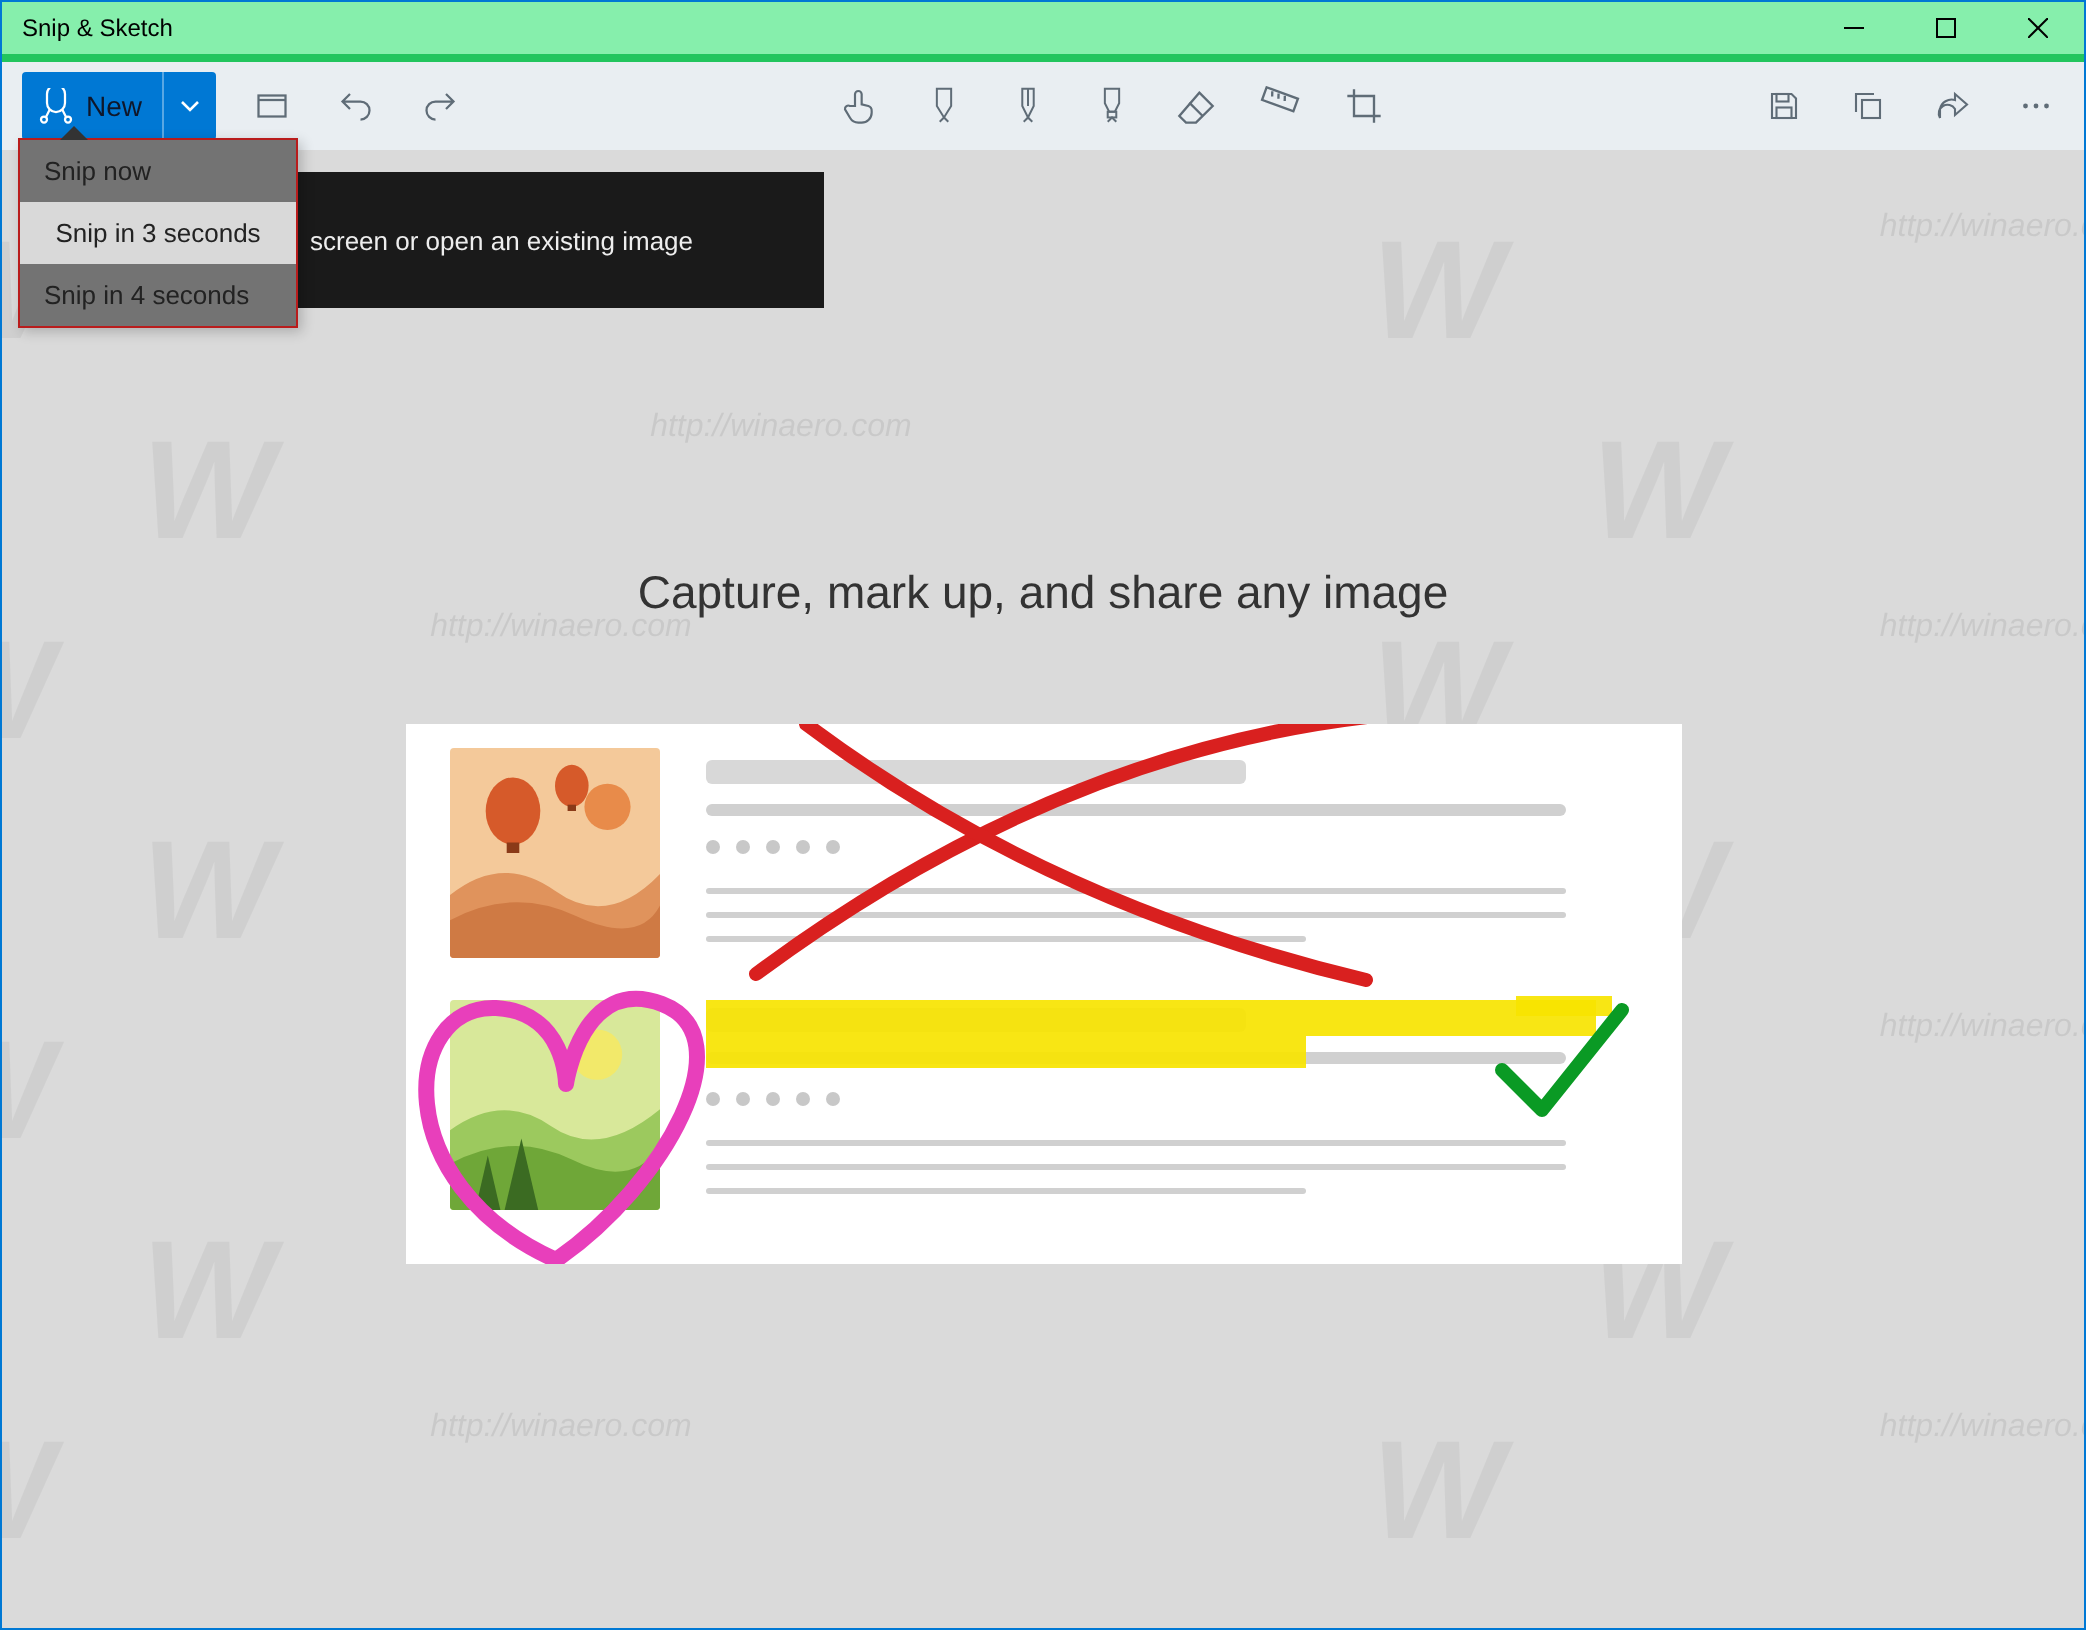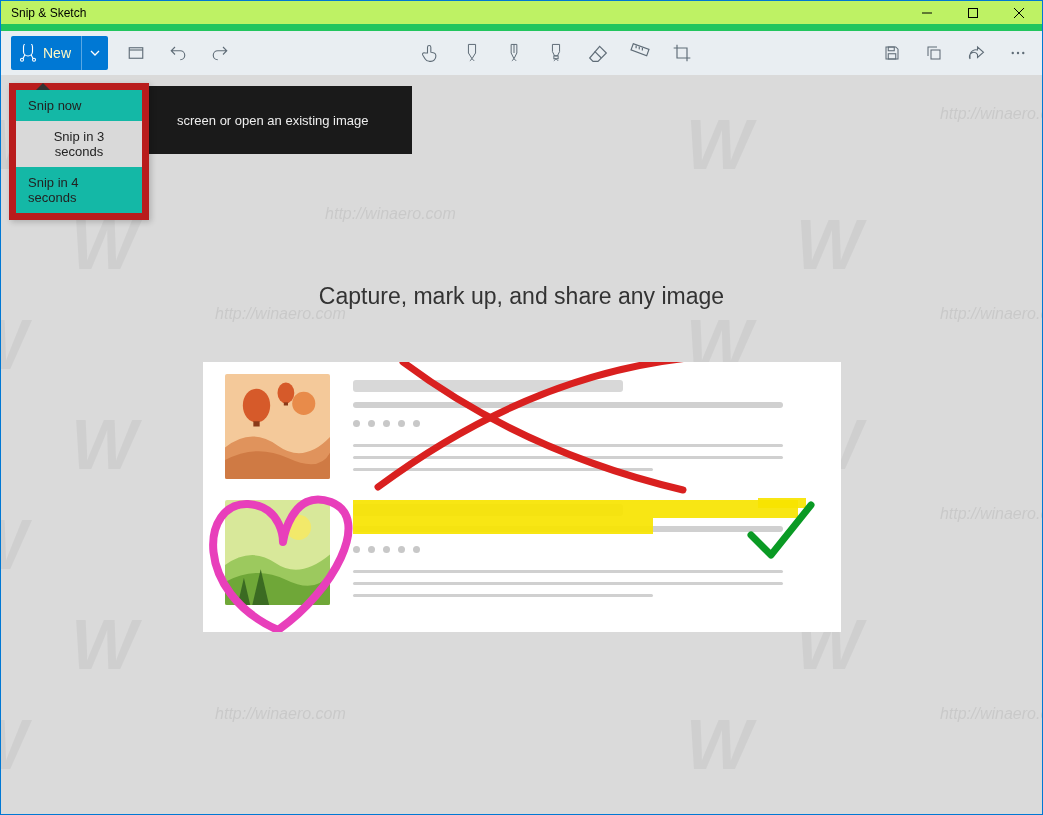--- a/index.html
+++ b/index.html
@@ -6,41 +6,41 @@
   body { width: 1043px; height: 815px; background: #fff; overflow: hidden; }
 
   .window {
     position: absolute; inset: 0;
     border: 1px solid #0078d4;
     display: flex; flex-direction: column;
   }
 
   
   .titlebar {
-    height: 30px; background: #bef264;
+    height: 30px; background: #86efac;
     display: flex; align-items: center;
-    border-bottom: 7px solid #22c55e;
+    border-bottom: 4px solid #22c55e;
   }
   .titlebar .title { padding-left: 10px; font-size: 12px; color: #000; }
   .titlebar .spacer { flex: 1; }
   .win-btn {
     width: 46px; height: 30px;
     display: flex; align-items: center; justify-content: center;
     color: #000;
   }
 
   
   .toolbar {
     height: 44px; background: #e9eef2;
     display: flex; align-items: center;
     padding: 0 4px;
     gap: 2px;
   }
   .new-btn {
-    height: 34px; background: #0078d4; color: #fef9c3;
+    height: 34px; background: #0078d4; color: #0f172a;
     display: flex; align-items: center;
     border-radius: 2px; margin-left: 6px; margin-right: 6px;
   }
   .new-btn-main {
     display: flex; align-items: center; gap: 6px;
     padding: 0 10px 0 8px; height: 100%;
   }
   .new-btn-chev {
     padding: 0 8px; height: 100%;
     display: flex; align-items: center;
@@ -53,24 +53,24 @@
     border-radius: 2px;
   }
   .toolbar .flex-spacer { flex: 1; }
   .toolbar .center-group, .toolbar .right-group, .toolbar .left-group {
     display: flex; align-items: center; gap: 2px;
   }
 
   
   .dropdown {
     position: absolute;
-    left: 8px; top: 82px;
+    left: 8px; top: 68px;
     width: 140px;
-    background: #14b8a6;
-    border: 7px solid #b91c1c;
+    background: #737373;
+    border: 1px solid #b91c1c;
     box-shadow: 2px 2px 6px rgba(0,0,0,0.2);
     z-index: 20;
   }
   .dropdown::before {
     content: "";
     position: absolute; top: -7px; left: 20px;
     border-left: 7px solid transparent;
     border-right: 7px solid transparent;
     border-bottom: 7px solid #333;
   }
@@ -80,21 +80,21 @@
   .dropdown-item.sel { background: #d9d9d9; text-align: center; }
 
   
   .tooltip {
     position: absolute;
     left: 148px; top: 85px;
     width: 263px; height: 68px;
     background: #1a1a1a; color: #eee;
     font-size: 13px;
     display: flex; align-items: center;
-    padding: 0 28px;
+    padding: 0 6px;
     z-index: 10;
   }
 
   
   .content {
     flex: 1; background: #dadada;
     display: flex; flex-direction: column;
     align-items: center;
     position: relative;
   }

